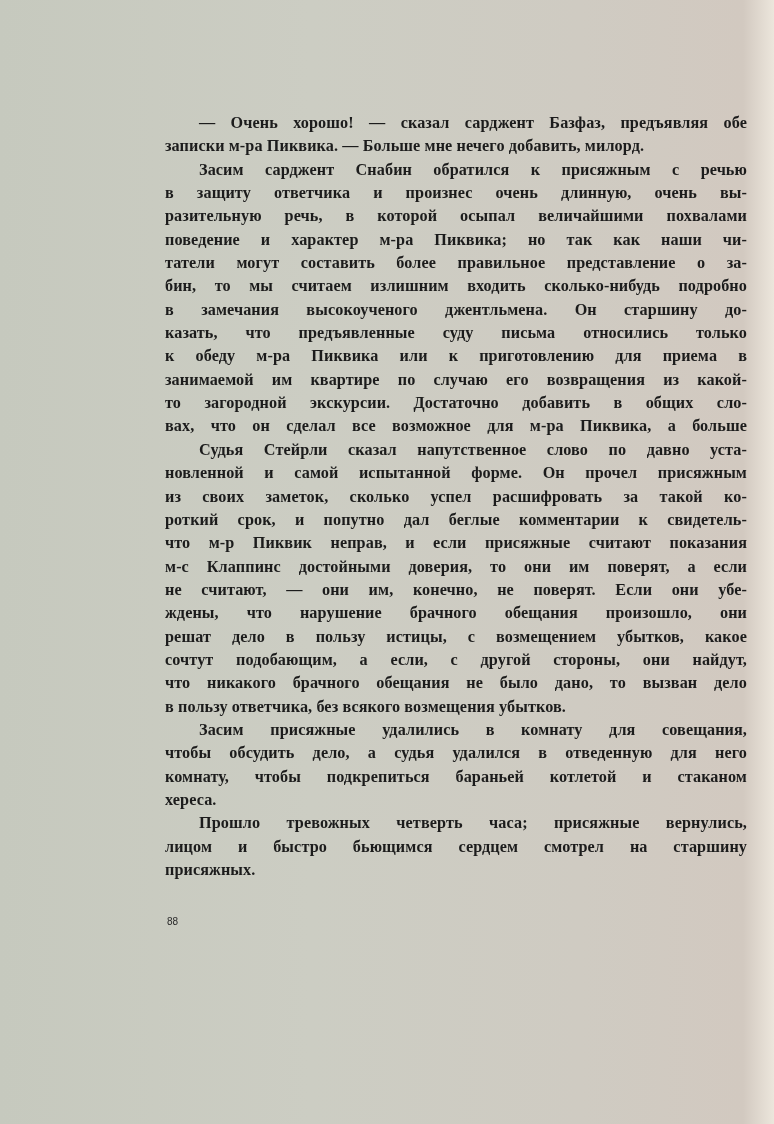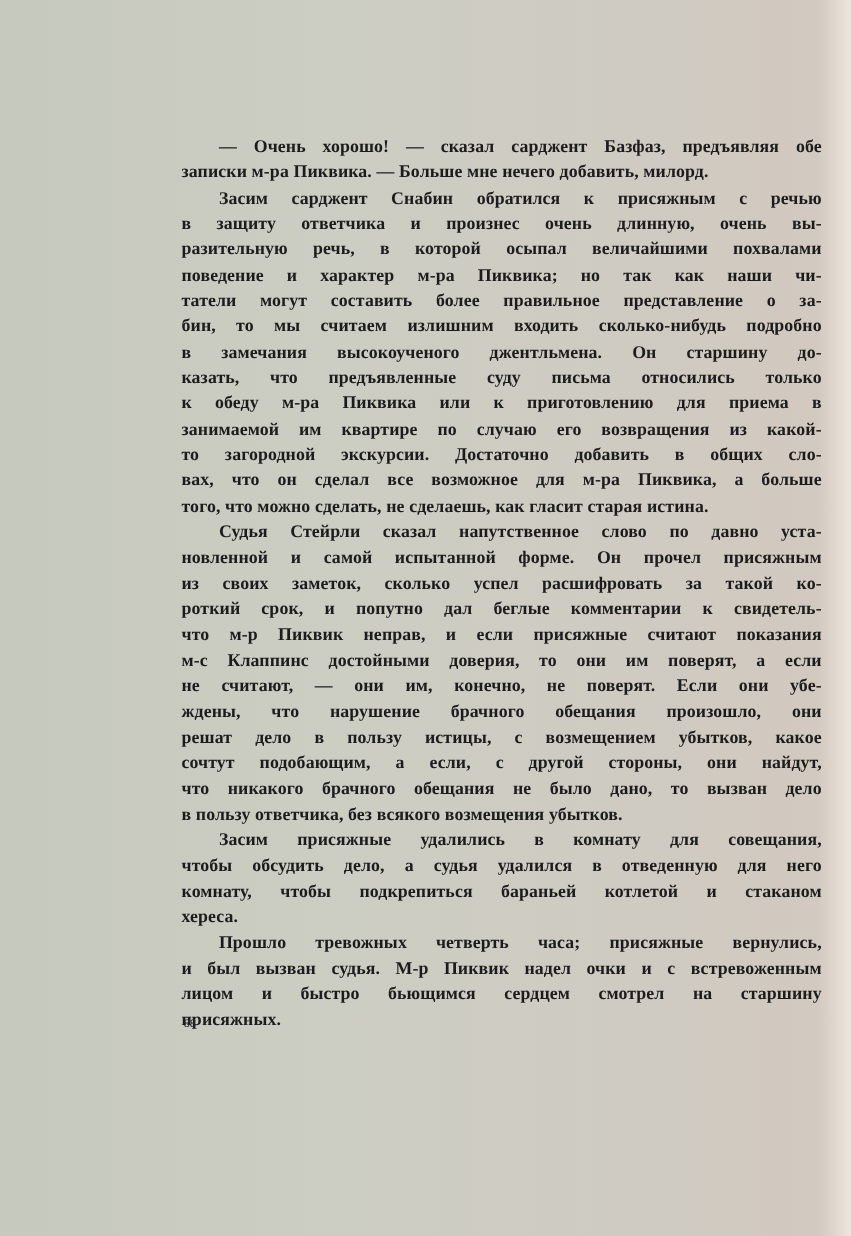--- a/index.html
+++ b/index.html
@@ -7,21 +7,21 @@
       width: 774px;
       height: 1124px;
       overflow: hidden;
       background: linear-gradient(90deg, #c6c9be 0%, #cccdc3 40%, #cfcbc2 75%, #d2c9c0 96%, #ece6dc 100%);
       position: relative;
       font-family: "Liberation Serif", "DejaVu Serif", serif;
       color: #1c1c1c;
     }
     .page {
       position: absolute;
-      left: 0; top: 16px; width: 774px; height: 868px;
+      left: 0; top: 6px; width: 774px; height: 868px;
     }
     .text-block {
       position: absolute;
       left: 165px;
       top: 106px;
       width: 582px;
       font-size: 16.2px;
       line-height: 23.35px;
       font-weight: bold;
       letter-spacing: 0.1px;
@@ -58,40 +58,38 @@
     <span class="line">разительную речь, в которой осыпал величайшими похвалами</span>
     <span class="line">поведение и характер м-ра Пиквика; но так как наши чи-</span>
     <span class="line">татели могут составить более правильное представление о за-</span>
     <span class="line">бин, то мы считаем излишним входить сколько-нибудь подробно</span>
     <span class="line">в замечания высокоученого джентльмена. Он старшину до-</span>
     <span class="line">казать, что предъявленные суду письма относились только</span>
     <span class="line">к обеду м-ра Пиквика или к приготовлению для приема в</span>
     <span class="line">занимаемой им квартире по случаю его возвращения из какой-</span>
     <span class="line">то загородной экскурсии. Достаточно добавить в общих сло-</span>
     <span class="line">вах, что он сделал все возможное для м-ра Пиквика, а больше</span>
-    <span class="line last">того, что можно сделать, не сделаешь, как гласит старая истина.</span>
 
     <span class="line indent">Судья Стейрли сказал напутственное слово по давно уста-</span>
     <span class="line">новленной и самой испытанной форме. Он прочел присяжным</span>
     <span class="line">из своих заметок, сколько успел расшифровать за такой ко-</span>
     <span class="line">роткий срок, и попутно дал беглые комментарии к свидетель-</span>
     <span class="line">что м-р Пиквик неправ, и если присяжные считают показания</span>
     <span class="line">м-с Клаппинс достойными доверия, то они им поверят, а если</span>
     <span class="line">не считают, — они им, конечно, не поверят. Если они убе-</span>
     <span class="line">ждены, что нарушение брачного обещания произошло, они</span>
     <span class="line">решат дело в пользу истицы, с возмещением убытков, какое</span>
     <span class="line">сочтут подобающим, а если, с другой стороны, они найдут,</span>
     <span class="line">что никакого брачного обещания не было дано, то вызван дело</span>
     <span class="line last">в пользу ответчика, без всякого возмещения убытков.</span>
 
     <span class="line indent">Засим присяжные удалились в комнату для совещания,</span>
     <span class="line">чтобы обсудить дело, а судья удалился в отведенную для него</span>
     <span class="line">комнату, чтобы подкрепиться бараньей котлетой и стаканом</span>
     <span class="line last">хереса.</span>
 
     <span class="line indent">Прошло тревожных четверть часа; присяжные вернулись,</span>
-    <span class="line">и был вызван судья. М-р Пиквик надел очки и с встревоженным</span>
     <span class="line">лицом и быстро бьющимся сердцем смотрел на старшину</span>
     <span class="line last">присяжных.</span>
   </div>
 
   <div class="page-number">88</div>
 </div>
 
 </body></html>

